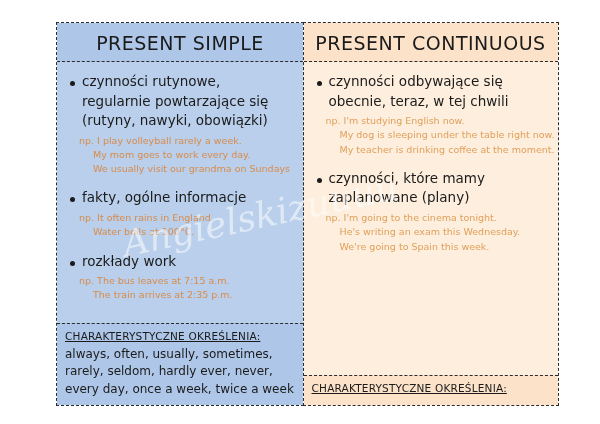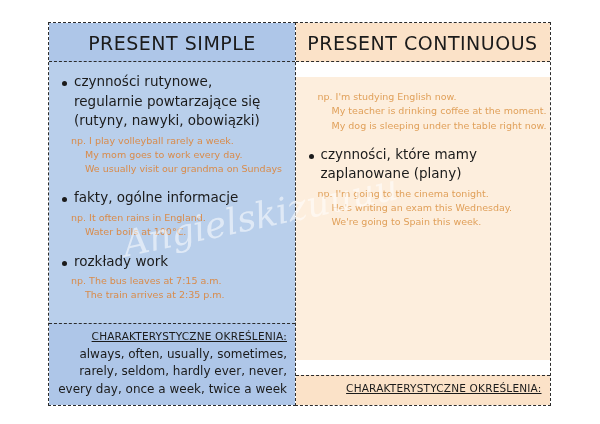--- a/index.html
+++ b/index.html
@@ -15,41 +15,40 @@
   }
   .sheet {
     position: relative;
     width: 600px;
     height: 424px;
     box-sizing: border-box;
     background: #ffffff;
   }
   .columns {
     position: absolute;
-    left: 48px;
+    left: 56px;
     top: 22px;
     width: 504px;
     height: 384px;
     display: flex;
     flex-direction: row;
   }
   .col {
     position: relative;
     box-sizing: border-box;
     border: 1.5px dashed #2b2b2b;
     display: flex;
     flex-direction: column;
   }
   .col-left {
     width: 248px;
   }
   .col-right {
     width: 256px;
     margin-left: -1.5px;
-    gap: 15px;
   }
   .col-title {
     box-sizing: border-box;
     width: 100%;
     text-align: center;
     font-family: "DejaVu Sans", sans-serif;
     letter-spacing: 0.5px;
     padding: 9px 2px 7px 2px;
     border-bottom: 1.5px dashed #2b2b2b;
     color: #1b1b1b;
@@ -107,21 +106,21 @@
   .examples .ex {
     white-space: nowrap;
   }
   .ex-indent-1 { margin-left: 0px; }
   .ex-indent-2 { margin-left: 14px; }
   .footer {
     box-sizing: border-box;
     width: 100%;
     border-top: 1.5px dashed #2b2b2b;
     padding: 6px 8px 7px 8px;
-    text-align: right;
+    text-align: left;
   }
   .footer-left { background: #aec6e8; }
   .footer-right { background: #fbe2c8; }
   .footer-title {
     font-size: 10.5px;
     color: #1b1b1b;
     text-decoration: underline;
     letter-spacing: 0.2px;
     margin-bottom: 4px;
   }
@@ -187,24 +186,28 @@
       <div class="footer footer-left">
         <div class="footer-title">CHARAKTERYSTYCZNE OKREŚLENIA:</div>
         <div class="footer-text">always, often, usually, sometimes, rarely, seldom, hardly ever, never, every day, once a week, twice a week</div>
       </div>
     </div>
 
     <div class="col col-right">
       <div class="col-title title-right">PRESENT CONTINUOUS</div>
       <div class="col-body body-right">
 
+        <div class="bullet-block">
+          <span class="dot"></span>
+          <span class="bullet-text">czynności odbywające się obecnie, teraz, w tej chwili</span>
+        </div>
         <div class="examples examples-right">
           <div class="ex ex-indent-1">np. I'm studying English now.</div>
+          <div class="ex ex-indent-2">My dog is sleeping under the table right now.</div>
           <div class="ex ex-indent-2">My teacher is drinking coffee at the moment.</div>
-          <div class="ex ex-indent-2">My dog is sleeping under the table right now.</div>
         </div>
 
         <div class="bullet-block">
           <span class="dot"></span>
           <span class="bullet-text">czynności, które mamy zaplanowane (plany)</span>
         </div>
         <div class="examples examples-right">
           <div class="ex ex-indent-1">np. I'm going to the cinema tonight.</div>
           <div class="ex ex-indent-2">He's writing an exam this Wednesday.</div>
           <div class="ex ex-indent-2">We're going to Spain this week.</div>

